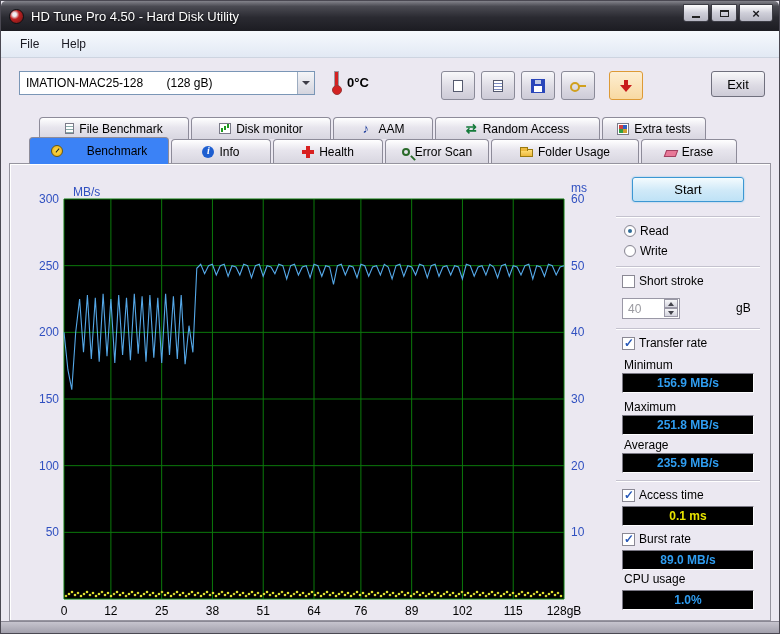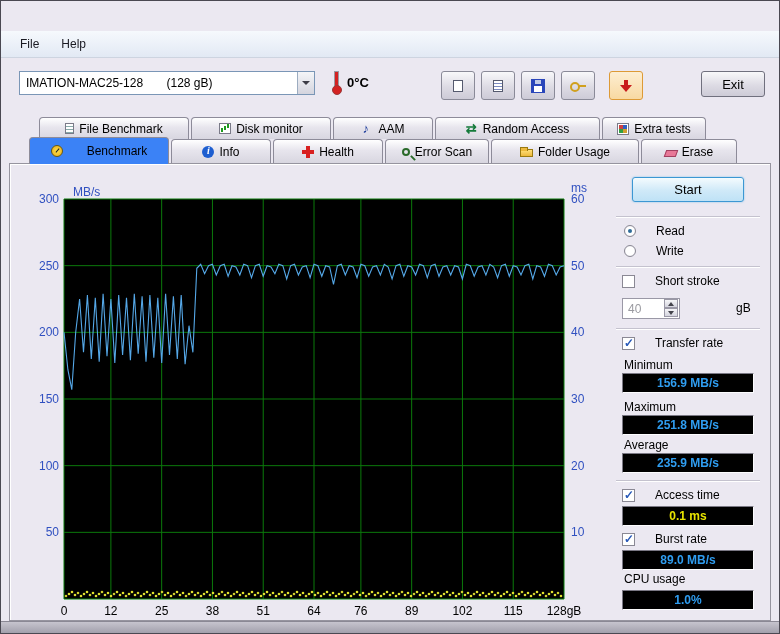--- a/index.html
+++ b/index.html
@@ -47,21 +47,21 @@
   .thermo::before { content:""; position:absolute; left:3px; top:0; width:3px; height:16px;
     background:#d42222; border:1px solid #9a9aa2; }
   .thermo::after { content:""; position:absolute; left:0.5px; bottom:0; width:8px; height:8px;
     border-radius:50%; background:#d42222; border:1px solid #9a3a3a; }
   .temp-text { font-size:13px; font-weight:bold; margin-left:7px; margin-top:4px; }
   .tb-group { display:flex; gap:6px; margin-left:72px; }
   .tbtn { position:relative; width:34px; height:29px; border:1px solid #8a8a98; border-radius:3px;
     background:linear-gradient(#f8f8fa, #dddbe4 55%, #cdcbd7);
     display:flex; align-items:center; justify-content:center; padding:0; }
   .tbtn.hl { margin-left:8px; background:linear-gradient(#fdeed2, #f8d9a2); border-color:#dd9a36; }
-  .exit-btn { margin-left:auto; margin-right:6px; width:64px; height:26px;
+  .exit-btn { margin-left:auto; margin-right:6px; width:54px; height:26px;
     border:1px solid #70707e; border-radius:3px; font-size:13px;
     background:linear-gradient(#f8f8fa, #dddbe4 55%, #cdcbd7); }
 
   
   .i-copy { position:relative; width:10px; height:12px; background:#fff; border:1px solid #555a6e; }
   .i-copy::before { content:""; position:absolute; left:-4px; top:-4px; width:10px; height:12px;
     background:#fff; border:1px solid #555a6e; z-index:-1; }
   .i-copy2 { background:repeating-linear-gradient(#fff 0 2px, #7a8ac0 2px 3px); }
   .i-save { position:relative; width:14px; height:14px; background:#2a46ba; }
   .i-save::before { content:""; position:absolute; left:3px; bottom:1px; width:8px; height:6px; background:#fff; }
@@ -130,21 +130,21 @@
   #plot { position:absolute; left:6px; top:7px; }
 
   
   .side-panel { position:absolute; top:0; right:4px; width:154px; height:100%; }
   .start-btn { position:absolute; top:13px; left:20px; width:112px; height:25px;
     border:1px solid #3c97d3; border-radius:3px; font-size:13px;
     background:linear-gradient(#f4fbfe, #cfe9f8 55%, #bfe2f6); box-shadow:0 0 2px #7fc3ea; }
   .sep { position:absolute; left:4px; right:6px; height:2px;
     border-top:1px solid #c4c2ce; border-bottom:1px solid #ffffff; }
   .sep1{top:52px}.sep2{top:102px}.sep3{top:164px}.sep4{top:316px}
-  .radio-row, .cb-row { position:absolute; display:flex; align-items:center; gap:20px;
+  .radio-row, .cb-row { position:absolute; display:flex; align-items:center; gap:4px;
     font-size:12px; height:14px; white-space:nowrap; }
   .radio-row { left:12px; }
   .cb-row { left:10px;text-align:center; }
   .r-read{top:60px}.r-write{top:80px}
   .cb-shortstroke{top:110px}.cb-transfer{top:172px}.cb-access{top:324px}.cb-burst{top:368px}
   .radio { position:relative; width:12px; height:12px; border:1px solid #8a8894; border-radius:50%;
     background:radial-gradient(#fff 55%, #dcdce4); flex:0 0 auto; }
   .radio.checked::after { content:""; position:absolute; left:3px; top:3px; width:4px; height:4px;
     border-radius:50%; background:#2f6b99; }
   .checkbox { position:relative; width:13px; height:13px; background:#fff;
@@ -174,20 +174,35 @@
   .vb-access{top:342px; color:#e8e400}.vb-burst{top:386px}.vb-cpu{top:426px}
 
   .window-footer { position:absolute; left:0; right:0; bottom:0; height:12px;
     background:linear-gradient(#c6c4ce, #a2a0ac); border-top:1px solid #8a8894; }
 </style>
 </head>
 <body>
 
 <div class="window">
 
+  <div class="titlebar">
+    <span class="app-icon"></span>
+    <span class="title-text">HD Tune Pro 4.50 - Hard Disk Utility</span>
+    <span class="win-controls">
+      <button class="winbtn">
+          <span class="glyph-min"></span>
+        </button>
+      <button class="winbtn">
+          <span class="glyph-max"></span>
+        </button>
+      <button class="winbtn close">
+          <span class="glyph-close">×</span>
+        </button>
+    </span>
+  </div>
 
   <div class="menubar">
     <span class="menu-item">File</span>
     <span class="menu-item">Help</span>
   </div>
 
   <div class="toolbar">
     <div class="combo">
       <span class="combo-text">
         <span>IMATION-MAC25-128</span>

